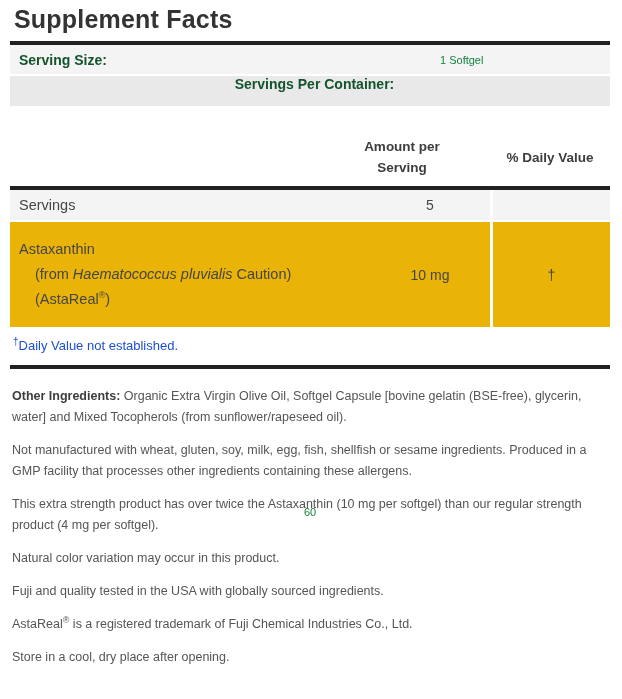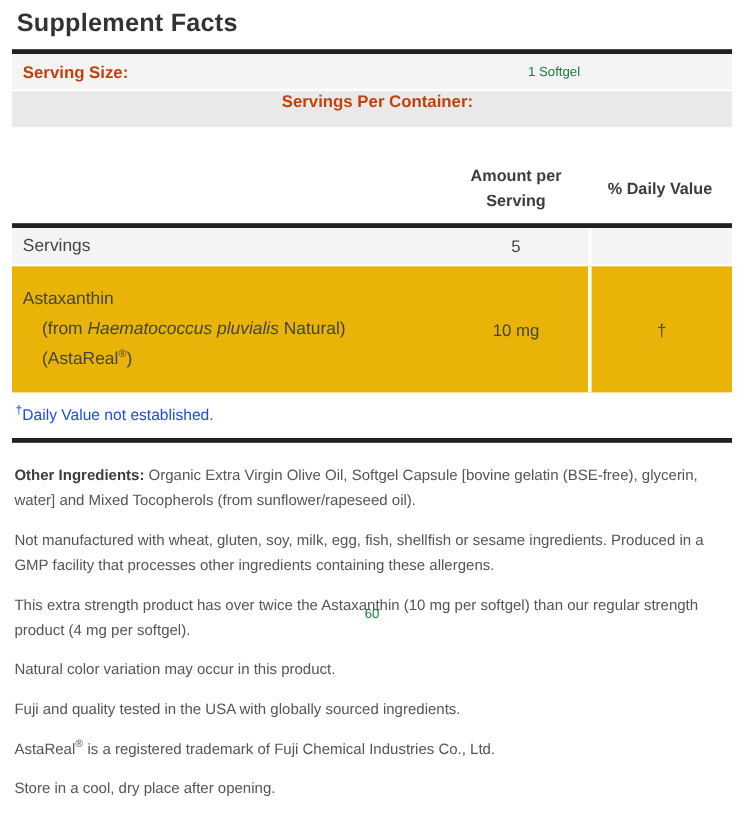--- a/index.html
+++ b/index.html
@@ -6,37 +6,37 @@
   html,body { background:#ffffff; }
   .page {
     width:622px; height:699px; background:#ffffff;
     font-family:"Liberation Sans", sans-serif;
     color:#454545; overflow:hidden; position:relative;
   }
   .content { padding:0 12px 0 10px; width:622px; }
 
   .page-title {
     margin:7px 0 9px 4px;
-    font-size:21px; font-weight:bold; color:#333333;
+    font-size:25px; font-weight:bold; color:#333333;
     letter-spacing:0.2px; line-height:25px;
   }
   .rule { height:4px; background:#212121; width:600px; }
 
   
   .serving-row { display:flex; align-items:center; width:600px; }
   .serving-row.light { background:#f4f4f4; height:29px; margin-bottom:2px; }
   .serving-row.dark  { background:#e9e9e9; height:30px;flex-direction:column; }
-  .serving-label { flex:0 0 430px; padding-left:9px; font-weight:bold; font-size:14px; color:#c2410c; }
+  .serving-label { flex:0 0 430px; padding-left:9px; font-weight:bold; font-size:14px; color:#14532d; }
   .serving-value { font-size:11px; color:#15803d; }
 
   .gap-mid { height:22px; }
 
   
   .ntable { width:600px; }
-  .nhead { display:flex; align-items:center; min-height:58px; }
+  .nhead { display:flex; align-items:center; min-height:58px;gap:28px; }
   .nhead .col-name { flex:1; }
   .col-amt, .col-dv { flex:0 0 120px; text-align:center; }
   .nhead .col-amt, .nhead .col-dv {
     font-weight:bold; font-size:13.5px; color:#3d3d3d; line-height:21px;
   }
   .nrow { display:flex; align-items:stretch; width:600px; }
   .nrow .col-name { flex:1; display:flex; flex-direction:column; justify-content:center;
                     padding-left:9px; font-size:14.5px; color:#454545; }
   .nrow .col-amt, .nrow .col-dv { display:flex; align-items:center; justify-content:center;
                     font-size:14px; color:#454545; }
@@ -93,21 +93,21 @@
         <div class="col-name">
           <span>Servings</span>
         </div>
         <div class="col-amt">5</div>
         <div class="col-dv"></div>
       </div>
 
       <div class="nrow row-astaxanthin">
         <div class="col-name">
           <div class="ing-line">Astaxanthin</div>
-          <div class="ing-line ing-sub"><span>(from </span><span class="italic">Haematococcus pluvialis</span><span> Natural)</span></div>
+          <div class="ing-line ing-sub"><span>(from </span><span class="italic">Haematococcus pluvialis</span><span> Caution)</span></div>
           <div class="ing-line ing-sub"><span>(AstaReal</span><sup>®</sup><span>)</span></div>
         </div>
         <div class="col-amt">10 mg</div>
         <div class="col-dv">†</div>
       </div>
 
       <div class="footnote"><sup>†</sup><span>Daily Value not established.</span></div>
 
       <div class="rule"></div>
     </div>

